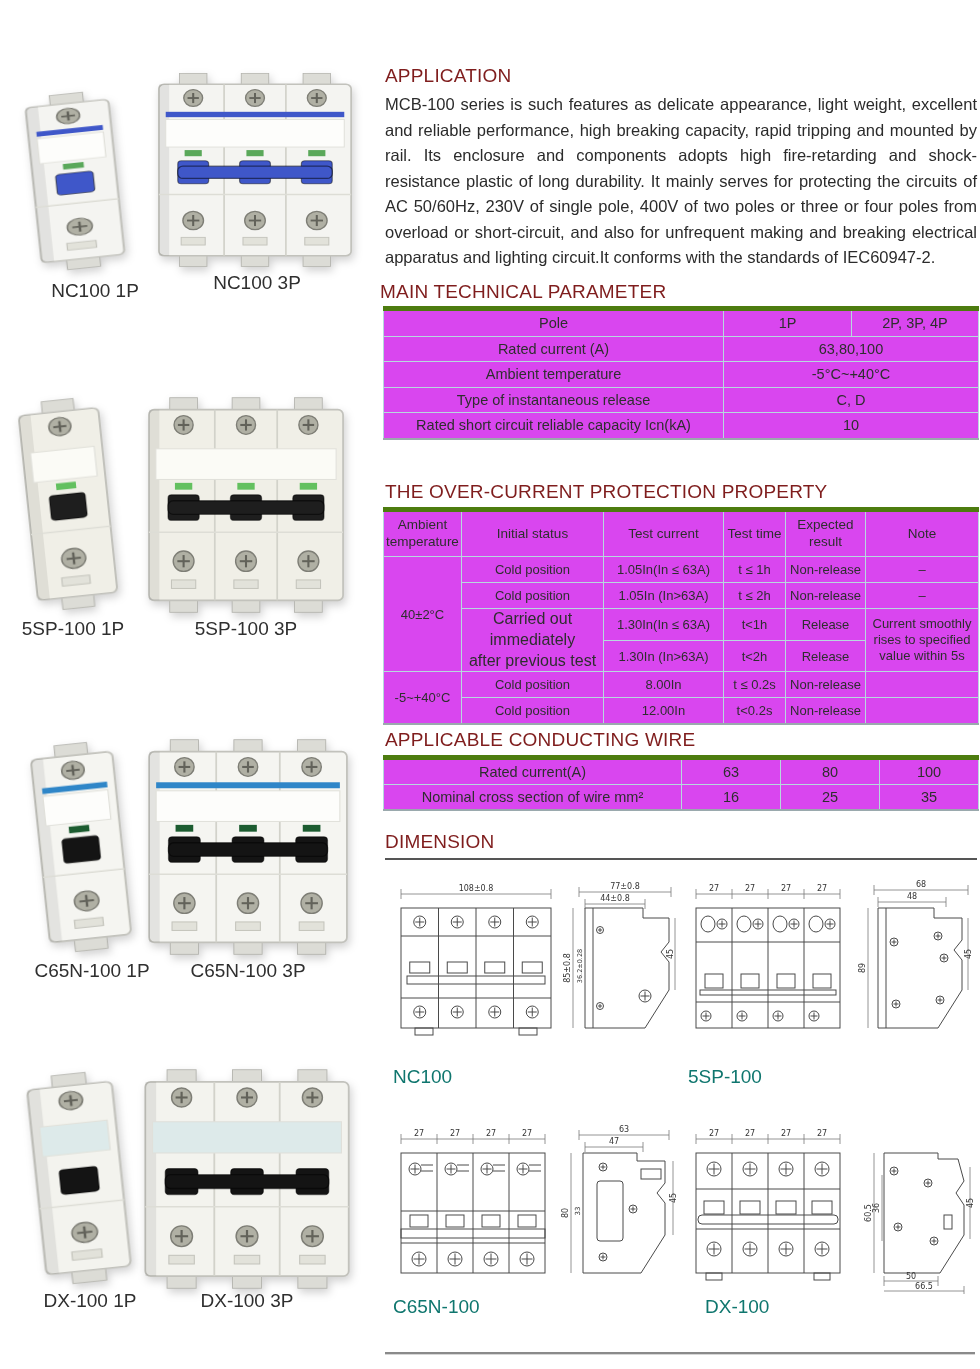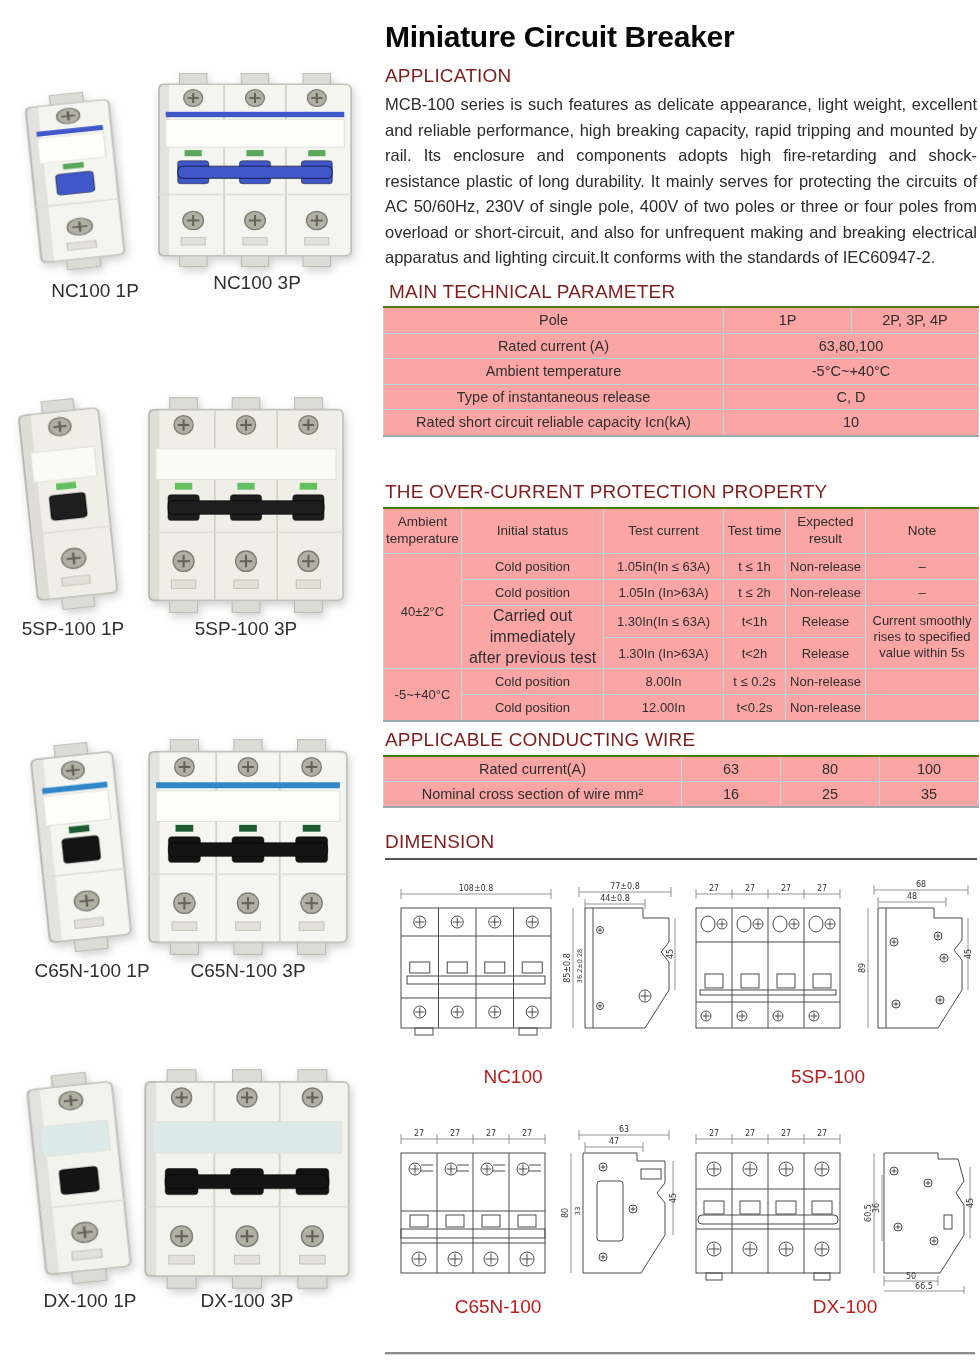--- a/index.html
+++ b/index.html
@@ -2,24 +2,24 @@
 <html><head>
 <meta charset="utf-8">
 <style>
   html,body{margin:0;padding:0;background:#fff;}
   #page{position:relative;width:980px;height:1369px;background:#fff;overflow:hidden;
         font-family:"Liberation Sans",sans-serif;color:#222;}
   .h1{position:absolute;font-weight:bold;font-size:30px;color:#070707;letter-spacing:-0.3px;}
   .h2{position:absolute;font-weight:normal;font-size:19px;color:#7f1d1d;letter-spacing:0.2px;}
   .para{position:absolute;font-size:16.5px;line-height:1.55;color:#2b2b2b;text-align:justify;}
   .caption{position:absolute;font-size:19px;color:#2f2f2f;text-align:center;}
-  .dim-caption{position:absolute;font-size:19px;color:#b91c1c;text-align:center;}
+  .dim-caption{position:absolute;font-size:19px;color:#0f766e;}
   
-  .tbl{position:absolute;border-collapse:collapse;table-layout:fixed;background:#fca5a5;
-       border-top:2px solid #4d7c0f;border-bottom:2px solid #9aa9ad;}
+  .tbl{position:absolute;border-collapse:collapse;table-layout:fixed;background:#d946ef;
+       border-top:5px solid #4d7c0f;border-bottom:2px solid #9aa9ad;}
   .tbl td{border:1px solid #b7d8de;text-align:center;vertical-align:middle;color:#2e2e2e;
           padding:0 2px;overflow:hidden;font-family:"Liberation Sans",sans-serif;}
   .tbl-main td{height:24.5px;font-size:14.5px;}
   .tbl-oc td{height:25px;font-size:13px;}
   .tbl-oc tr.head td{height:44px;font-size:13.5px;line-height:1.25;}
   .note-cell{font-size:11px;line-height:1.25;}
   .init-sm span{display:block;font-size:16px;line-height:1.3;}
   .res-sm{font-size:11.5px;}
   .res-lg{font-size:13.5px;}
   .amb{font-size:12.5px;}
@@ -284,26 +284,25 @@
         <line x1="60" y1="93.4" x2="60" y2="100.6" stroke="#62625a" stroke-width="1.2"></line>
         <rect x="53" y="108" width="14" height="5" fill="#e2e2da" stroke="#c4c4bc" stroke-width="0.6"></rect>
         <circle cx="96" cy="97" r="6" fill="#b0b0a4" stroke="#7e7e76" stroke-width="0.8"></circle>
         <line x1="92.4" y1="97" x2="99.6" y2="97" stroke="#62625a" stroke-width="1.2"></line>
         <line x1="96" y1="93.4" x2="96" y2="100.6" stroke="#62625a" stroke-width="1.2"></line>
         <rect x="89" y="108" width="14" height="5" fill="#e2e2da" stroke="#c4c4bc" stroke-width="0.6"></rect>
       </svg></div>
   <div class="caption" style="left:25px;top:1290px;width:130px">DX-100 1P</div>
   <div class="caption" style="left:138px;top:1290px;width:218px">DX-100 3P</div>
 
-  <div class="h1" style="left:385px;top:20px">Miniature Circuit Breaker</div>
 
   <div class="h2" style="left:385px;top:65px">APPLICATION</div>
   <div class="para" style="left:385px;top:92px;width:592px">MCB-100 series is such features as delicate appearance, light weight, excellent and reliable performance, high breaking capacity, rapid tripping and mounted by rail. Its enclosure and components adopts high fire-retarding and shock-resistance plastic of long durability. It mainly serves for protecting the circuits of AC 50/60Hz, 230V of single pole, 400V of two poles or three or four poles from overload or short-circuit, and also for unfrequent making and breaking electrical apparatus and lighting circuit.It conforms with the standards of IEC60947-2.</div>
 
-  <div class="h2" style="left:389px;top:281px">MAIN TECHNICAL PARAMETER</div>
+  <div class="h2" style="left:380px;top:281px">MAIN TECHNICAL PARAMETER</div>
 
   <table class="tbl tbl-main" style="left:383px;top:306px;width:595px">
     <colgroup>
         <col style="width:340px">
         <col style="width:128px">
         <col style="width:127px">
       </colgroup>
     <tbody>
         <tr>
       <td>Pole</td>

